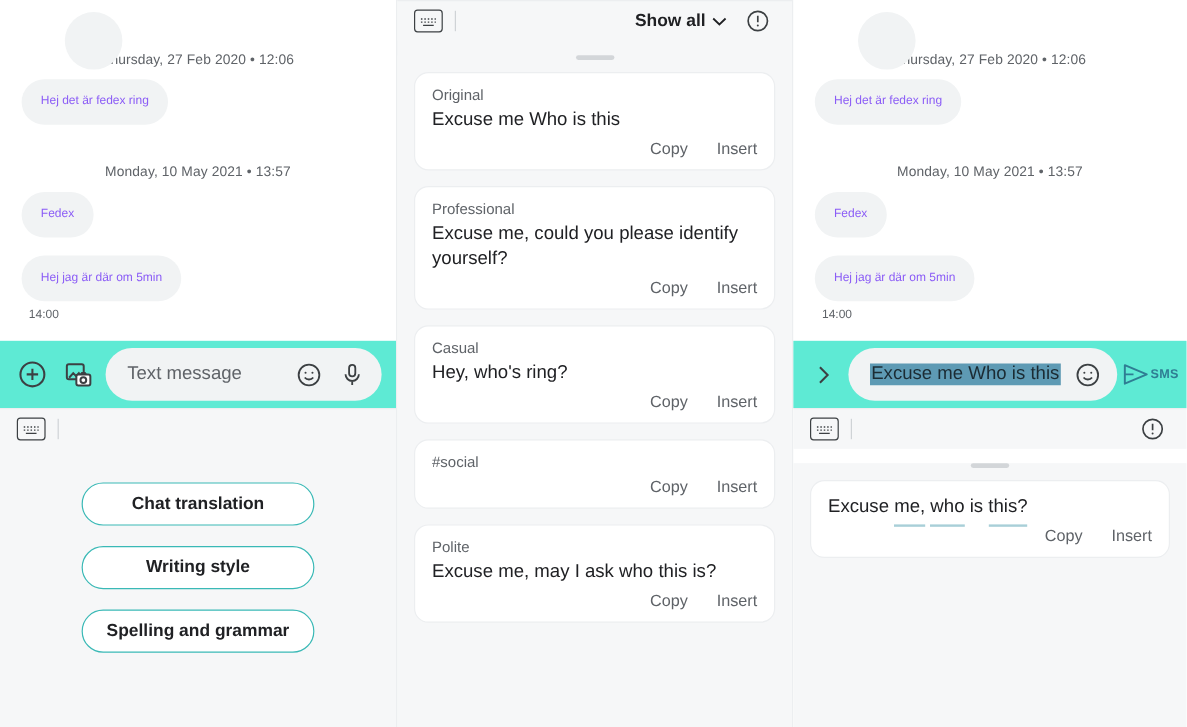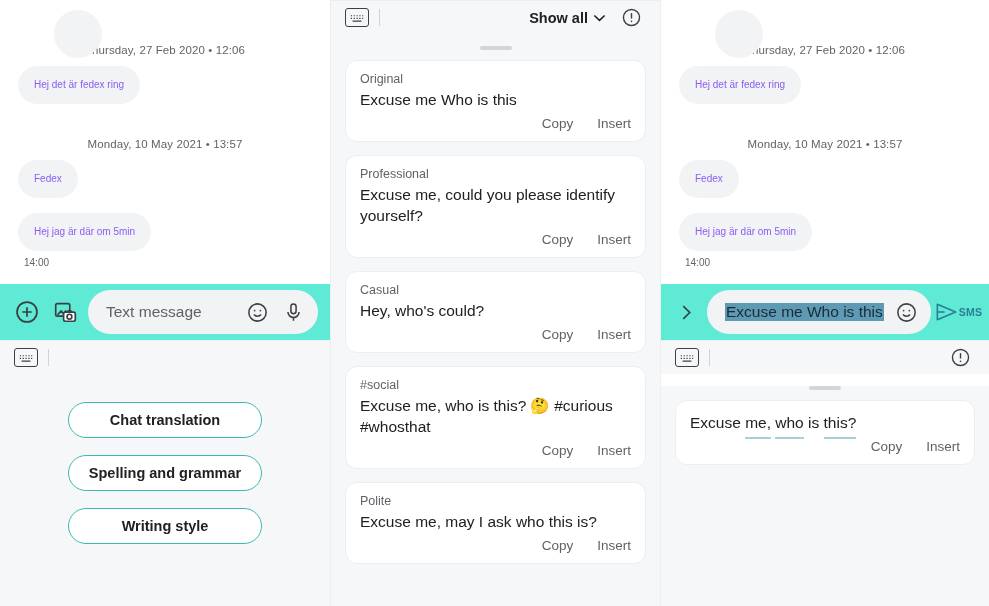--- a/index.html
+++ b/index.html
@@ -252,22 +252,22 @@
           <svg width="16" height="10" viewBox="0 0 18 11" fill="none" stroke="#3c4043" stroke-width="1.3">
             <path d="M2 3h1.4M5.2 3h1.4M8.4 3h1.4M11.6 3h1.4M14.8 3h1.2M2 6h1.4M5.2 6h1.4M8.4 6h1.4M11.6 6h1.4M14.8 6h1.2M4 9h10"></path>
           </svg>
         </div>
         <div class="kb-divider"></div>
         <div class="kb-spacer"></div>
       </div>
 
       <div class="chips">
         <div class="chip">Chat translation</div>
+        <div class="chip">Writing style</div>
         <div class="chip">Spelling and grammar</div>
-        <div class="chip">Writing style</div>
       </div>
     </div>
   </div>
 
   <div class="panel panel-mid">
     <div class="kbtoolbar">
       <div class="kb-sq">
         <svg width="16" height="10" viewBox="0 0 18 11" fill="none" stroke="#3c4043" stroke-width="1.3">
           <path d="M2 3h1.4M5.2 3h1.4M8.4 3h1.4M11.6 3h1.4M14.8 3h1.2M2 6h1.4M5.2 6h1.4M8.4 6h1.4M11.6 6h1.4M14.8 6h1.2M4 9h10"></path>
         </svg>
@@ -307,30 +307,29 @@
         <div class="card-tag">Professional</div>
         <div class="card-text">Excuse me, could you please identify yourself?</div>
         <div class="card-actions">
           <span>Copy</span>
           <span>Insert</span>
         </div>
       </div>
 
       <div class="card">
         <div class="card-tag">Casual</div>
-        <div class="card-text">Hey, who's could?</div>
+        <div class="card-text">Hey, who's ring?</div>
         <div class="card-actions">
           <span>Copy</span>
           <span>Insert</span>
         </div>
       </div>
 
       <div class="card">
         <div class="card-tag">#social</div>
-        <div class="card-text">Excuse me, who is this? 🤔 #curious #whosthat</div>
         <div class="card-actions">
           <span>Copy</span>
           <span>Insert</span>
         </div>
       </div>
 
       <div class="card">
         <div class="card-tag">Polite</div>
         <div class="card-text">Excuse me, may I ask who this is?</div>
         <div class="card-actions">

